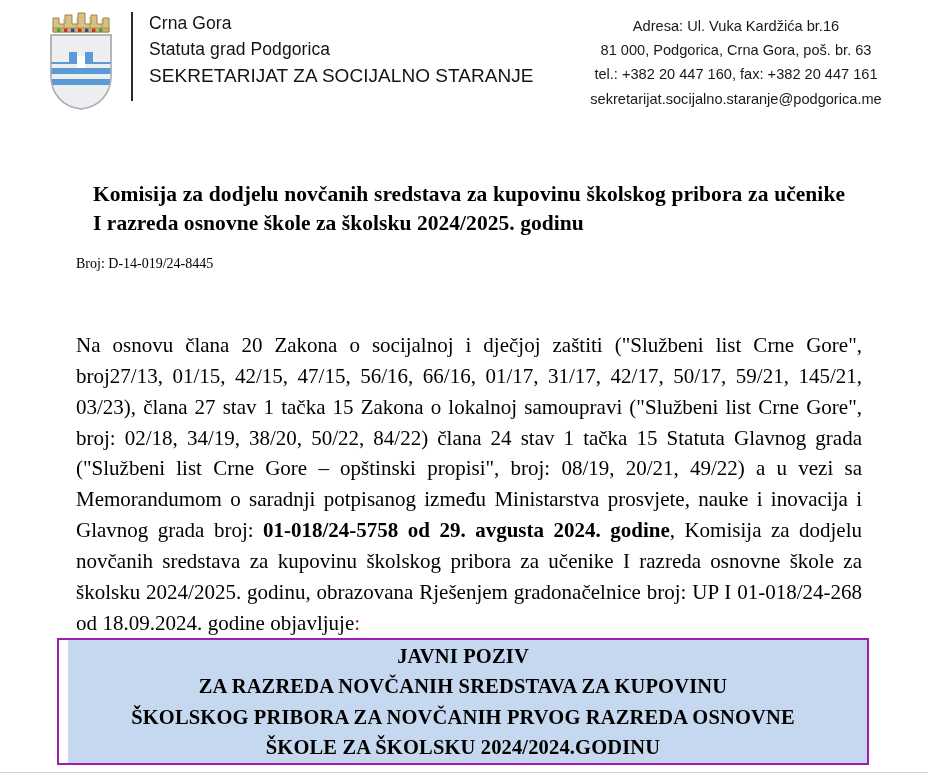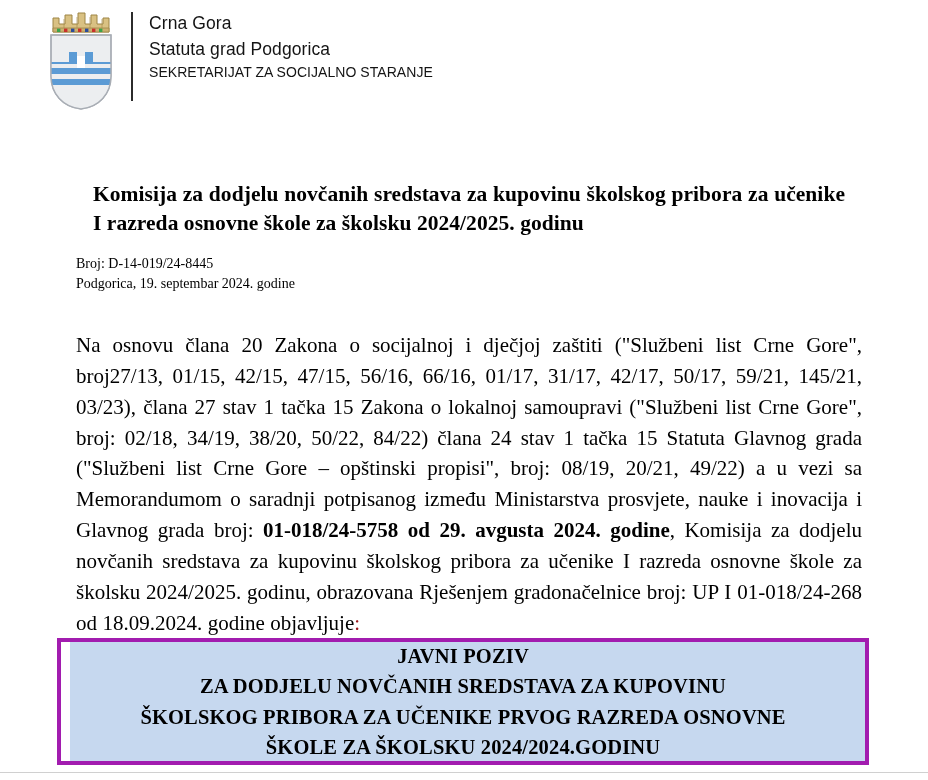--- a/index.html
+++ b/index.html
@@ -57,21 +57,21 @@
     font-family: "Liberation Sans", "DejaVu Sans", sans-serif;
     line-height: 1.47;
   }
   .org-line {
     font-size: 17.5px;
     color: #141414;
     white-space: nowrap;
     letter-spacing: 0.1px;
   }
   .org-line.caps {
-    font-size: 14px;
+    font-size: 19px;
     letter-spacing: 0.05px;
   }
 
   .address-block {
     position: absolute;
     left: 546px;
     top: 14px;
     width: 380px;
     font-family: "Liberation Sans", "DejaVu Sans", sans-serif;
     font-size: 14.6px;
@@ -128,21 +128,21 @@
     color: #9e1b20;
   }
 
   
   .callout-box {
     position: absolute;
     left: 57px;
     top: 638px;
     width: 812px;
     height: 127px;
-    border: 4px solid #a21caf;
+    border: 2px solid #a21caf;
     background: #ffffff;
     box-sizing: border-box;
   }
   .callout-fill {
     position: absolute;
     left: 9px;
     top: 0px;
     right: 0px;
     bottom: 0px;
     background: #c6d8ef;
@@ -226,37 +226,42 @@
     </div>
 
     <div class="header-divider"></div>
 
     <div class="org-block">
       <div class="org-line">Crna Gora</div>
       <div class="org-line">Statuta grad Podgorica</div>
       <div class="org-line caps">SEKRETARIJAT ZA SOCIJALNO STARANJE</div>
     </div>
 
+    <div class="address-block">
+      <div class="address-line">Adresa: Ul. Vuka Kardžića br.16</div>
+      <div class="address-line">81 000, Podgorica, Crna Gora, poš. br. 63</div>
+      <div class="address-line">tel.: +382 20 447 160, fax: +382 20 447 161</div>
+      <div class="address-line">sekretarijat.socijalno.staranje@podgorica.me</div>
+    </div>
   </div>
 
   <div class="title-block">
     <p class="doc-title">Komisija za dodjelu novčanih sredstava za kupovinu školskog pribora za učenike I razreda osnovne škole za školsku 2024/2025. godinu</p>
     <p class="doc-meta">Broj: D-14-019/24-8445</p>
-    <p class="doc-meta">Podgorica, 19. septembar 2024. godine</p>
   </div>
 
   <div class="body-block">
     <p class="body-par"><span>Na osnovu člana 20 Zakona o socijalnoj i dječjoj zaštiti ("Službeni list Crne Gore", broj27/13, 01/15, 42/15, 47/15, 56/16, 66/16, 01/17, 31/17, 42/17, 50/17, 59/21, 145/21, 03/23), člana 27 stav 1 tačka 15 Zakona o lokalnoj samoupravi ("Službeni list Crne Gore", broj: 02/18, 34/19, 38/20, 50/22, 84/22) člana 24 stav 1 tačka 15 Statuta Glavnog grada ("Službeni list Crne Gore – opštinski propisi", broj: 08/19, 20/21, 49/22) a u vezi sa Memorandumom o saradnji potpisanog između Ministarstva prosvjete, nauke i inovacija i Glavnog grada broj: </span><span class="b">01-018/24-5758 od 29. avgusta 2024. godine</span><span>, Komisija za dodjelu novčanih sredstava za kupovinu školskog pribora za učenike I razreda osnovne škole za školsku 2024/2025. godinu, obrazovana Rješenjem gradonačelnice broj: UP I 01-018/24-268 od 18.09.2024. godine objavljuje</span><span class="red-colon">:</span></p>
   </div>
 
   <div class="callout-box">
     <div class="callout-fill"></div>
     <div class="callout-text">
       <div class="callout-line">JAVNI POZIV</div>
-      <div class="callout-line">ZA DODJELU NOVČANIH SREDSTAVA ZA KUPOVINU</div>
-      <div class="callout-line">ŠKOLSKOG PRIBORA ZA UČENIKE PRVOG RAZREDA OSNOVNE</div>
+      <div class="callout-line">ZA RAZREDA NOVČANIH SREDSTAVA ZA KUPOVINU</div>
+      <div class="callout-line">ŠKOLSKOG PRIBORA ZA NOVČANIH PRVOG RAZREDA OSNOVNE</div>
       <div class="callout-line">ŠKOLE ZA ŠKOLSKU 2024/2024.GODINU</div>
     </div>
   </div>
 
   <div class="bottom-rule"></div>
 
 </div>
 
 </body></html>

